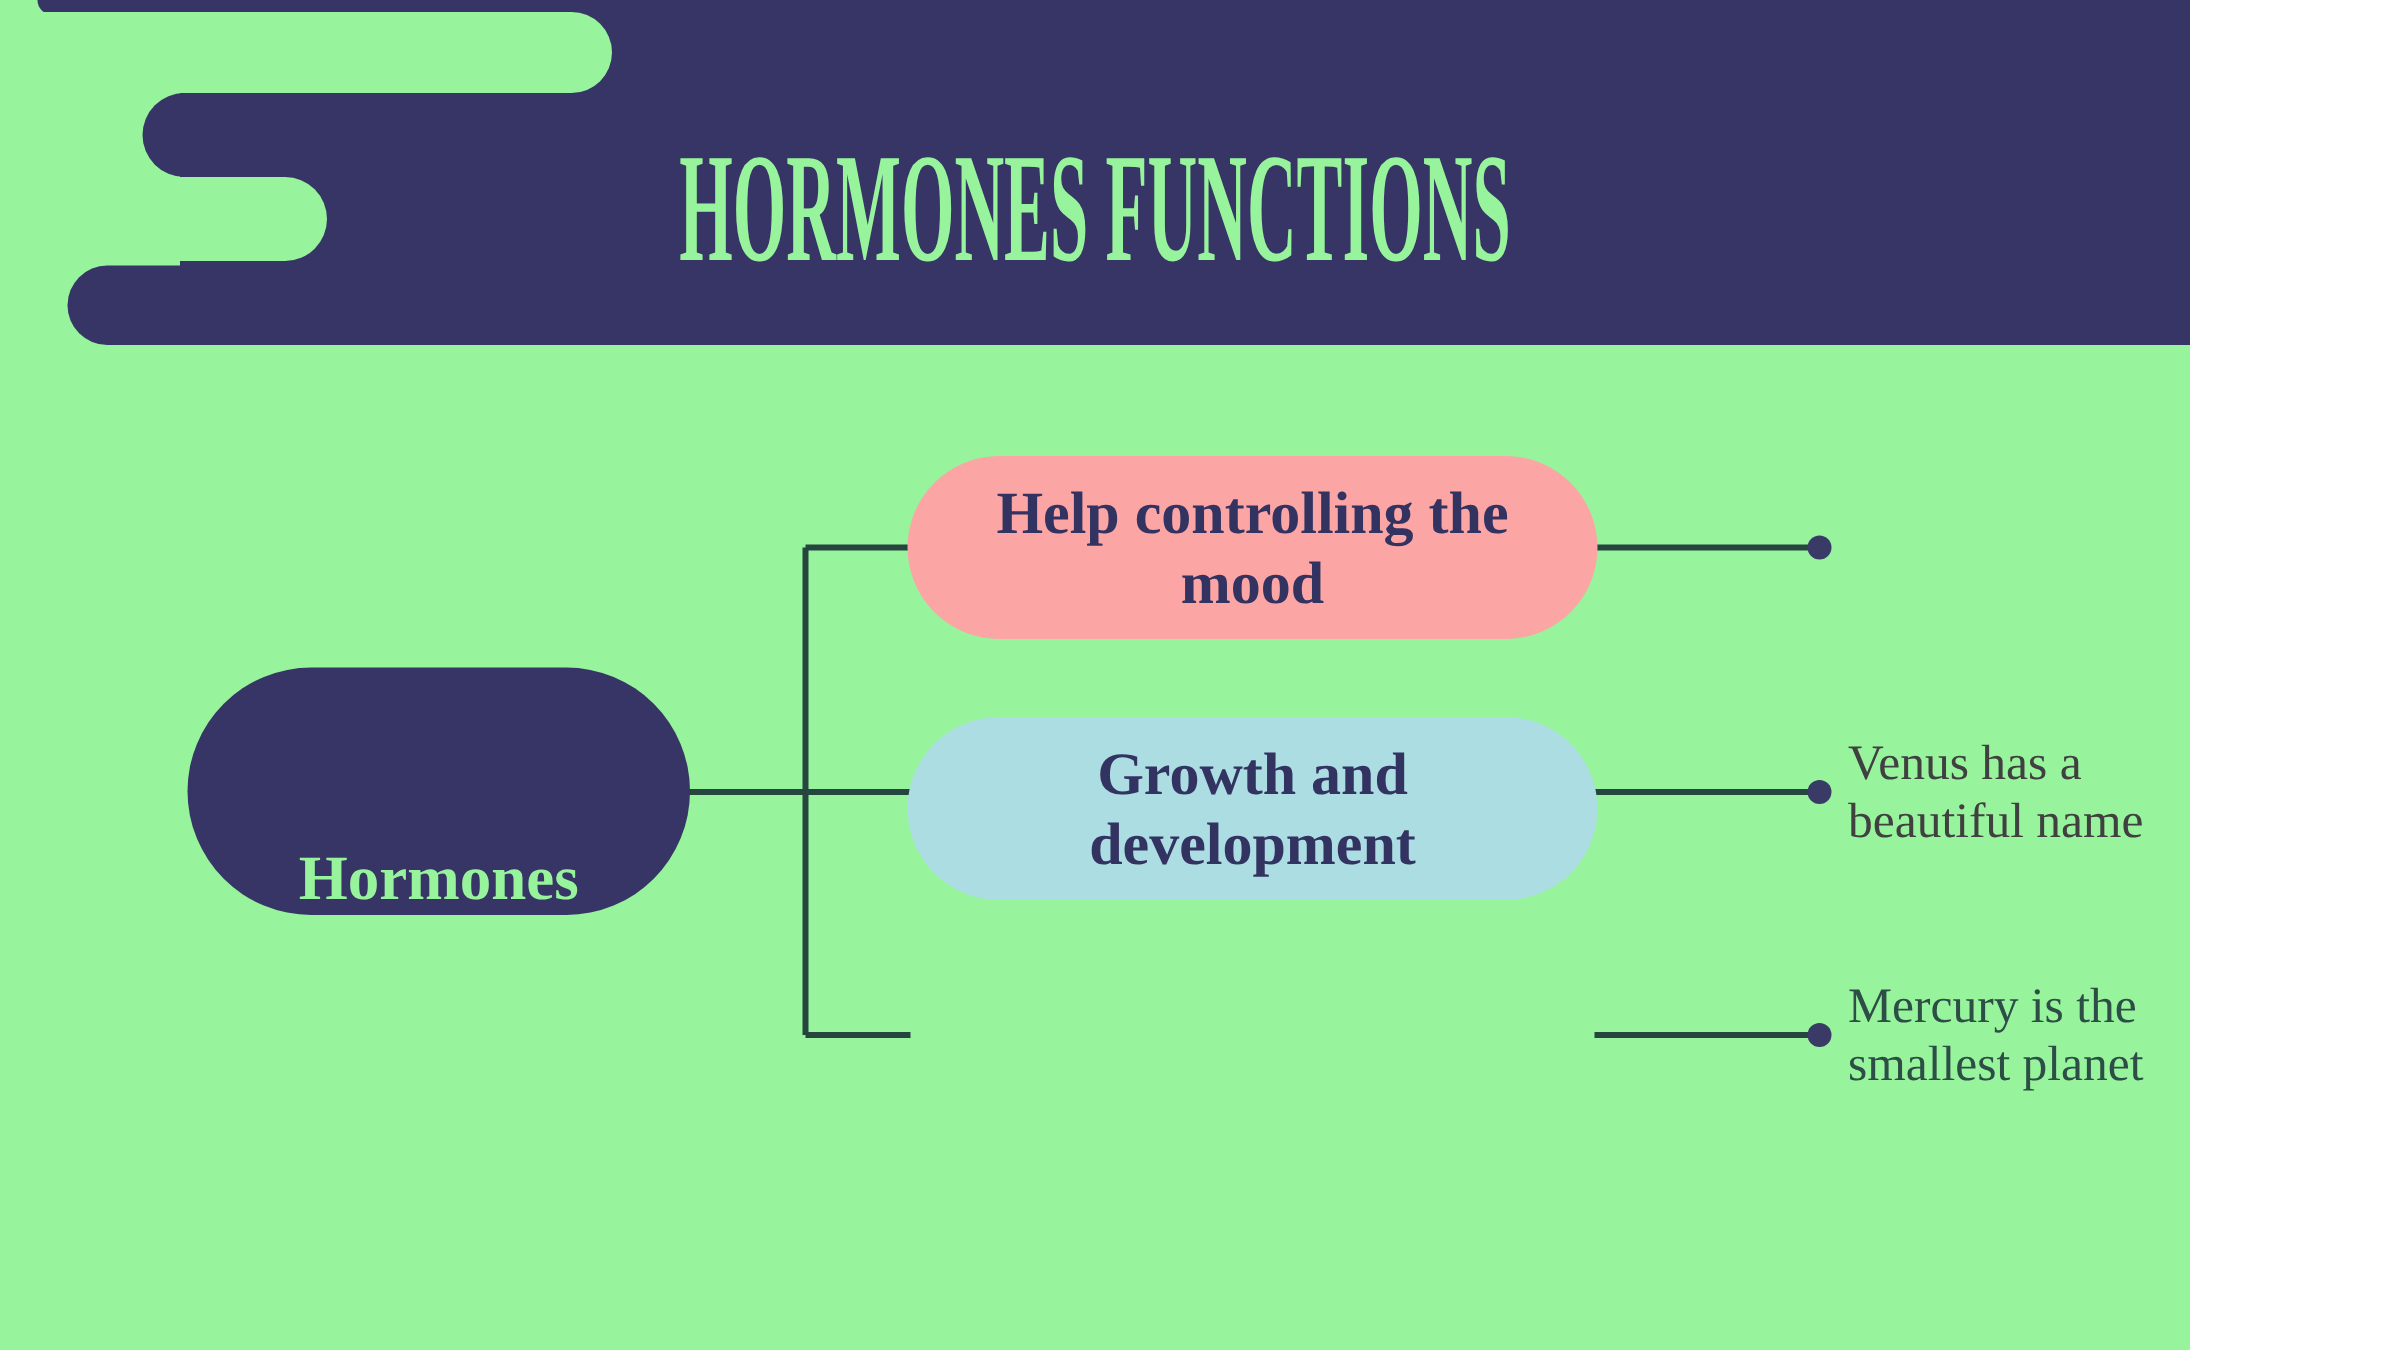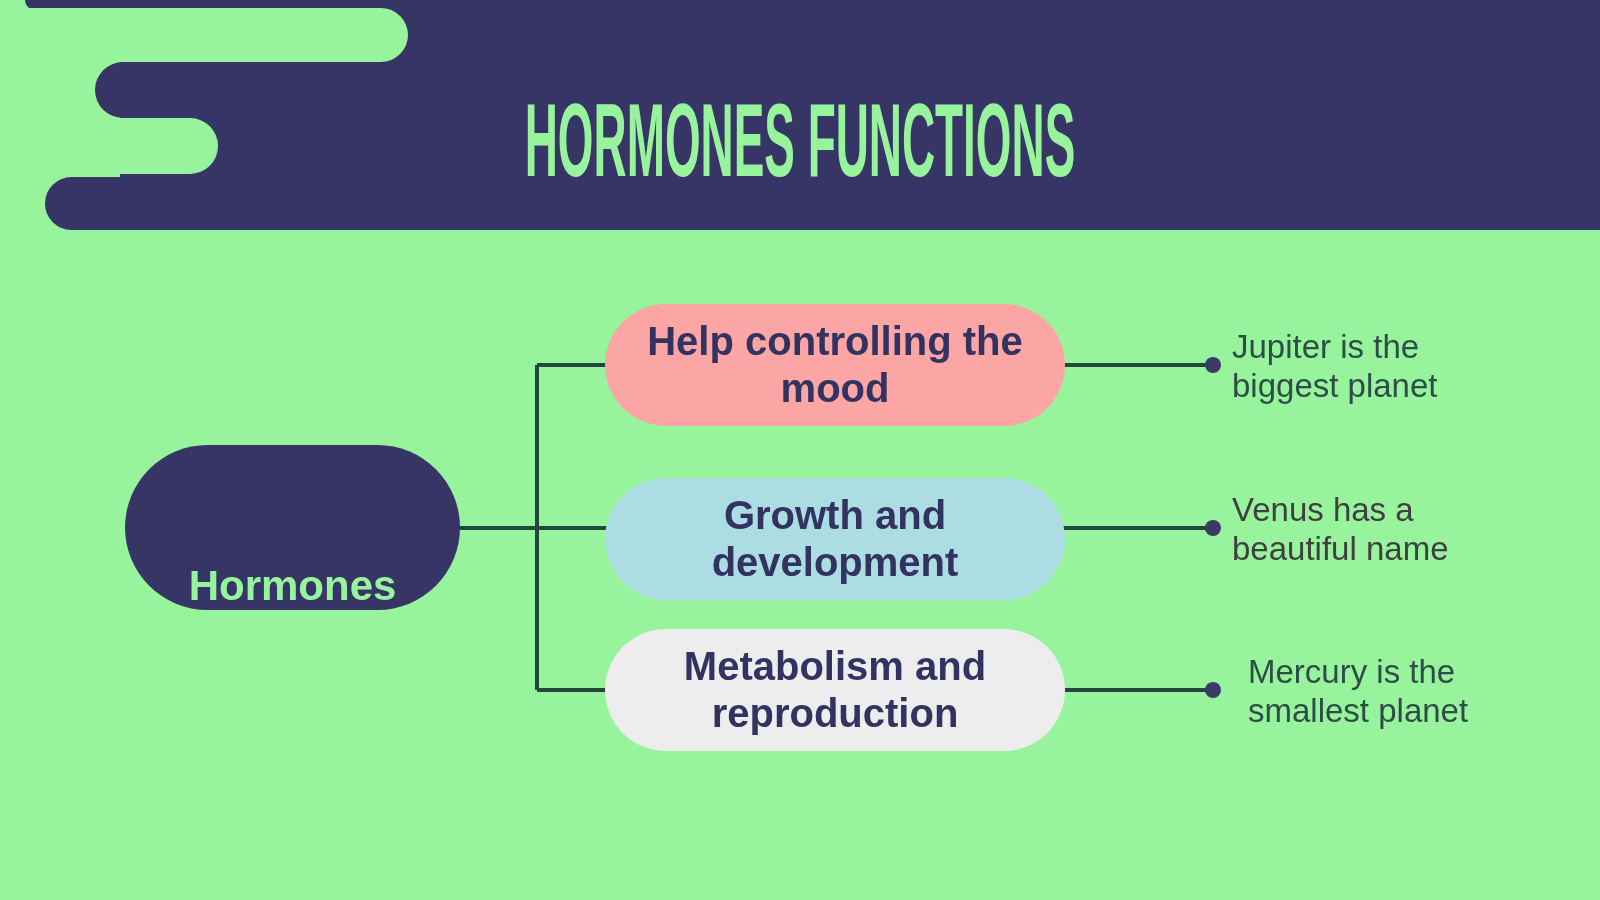--- a/index.html
+++ b/index.html
@@ -1,20 +1,20 @@
 <!DOCTYPE html>
 <html><head>
 <meta charset="utf-8">
 <style>
   * { margin:0; padding:0; box-sizing:border-box; }
   html,body { width:1600px; height:900px; }
   .canvas {
-    position:relative; width:1600px; height:900px;
+    position:relative; width:1460px; height:900px;
     background:#98f49c; overflow:hidden;
-    font-family:Liberation Sans, sans-serif;
+    font-family:Liberation Serif, serif;
   }
   
   .navy-base   { position:absolute; left:120px; top:0; width:1480px; height:230px; background:#373566; }
   .navy-strip-top { position:absolute; left:25px; top:0; width:495px; height:10px; background:#373566; border-radius:0 0 0 10px; }
   .green-pill-a { position:absolute; left:-60px; top:8px;  width:468px; height:54px; background:#98f49c; border-radius:27px; }
   .green-pill-b { position:absolute; left:-60px; top:118px; width:278px; height:56px; background:#98f49c; border-radius:28px; }
   .navy-tongue-1 { position:absolute; left:95px; top:62px;  width:425px; height:56px; background:#373566; border-radius:28px 0 0 28px; }
   .navy-tongue-2 { position:absolute; left:45px; top:177px; width:475px; height:53px; background:#373566; border-radius:27px 0 0 27px; }
   .page-title {
     position:absolute; left:0; right:0; top:98px; text-align:center;
@@ -89,21 +89,17 @@
   <div class="root-pill" style="background-color: rgb(55, 53, 102);">
     <span style="color: rgb(152, 244, 156);">Hormones</span>
   </div>
 
   <div class="branch-pill branch-1" style="background-color: #fca5a5;">
     <span style="color: rgb(51, 51, 98);">Help controlling the mood</span>
   </div>
   <div class="branch-pill branch-2" style="background-color: rgb(171, 221, 226); margin-top: 11px;">
     <span style="color: rgb(51, 51, 98);">Growth and development</span>
   </div>
-  <div class="branch-pill branch-3" style="background-color: rgb(237, 237, 237);">
-    <span style="color: rgb(51, 51, 98);">Metabolism and reproduction</span>
-  </div>
 
-  <p class="note note-1" style="color: rgb(45, 78, 70);">Jupiter is the biggest planet</p>
   <p class="note note-2" style="color: #404040;">Venus has a beautiful name</p>
-  <p class="note note-3" style="color: rgb(45, 78, 70); margin-left: 16px;">Mercury is the smallest planet</p>
+  <p class="note note-3" style="color: rgb(45, 78, 70);">Mercury is the smallest planet</p>
 
 </div>
 
 </body></html>

